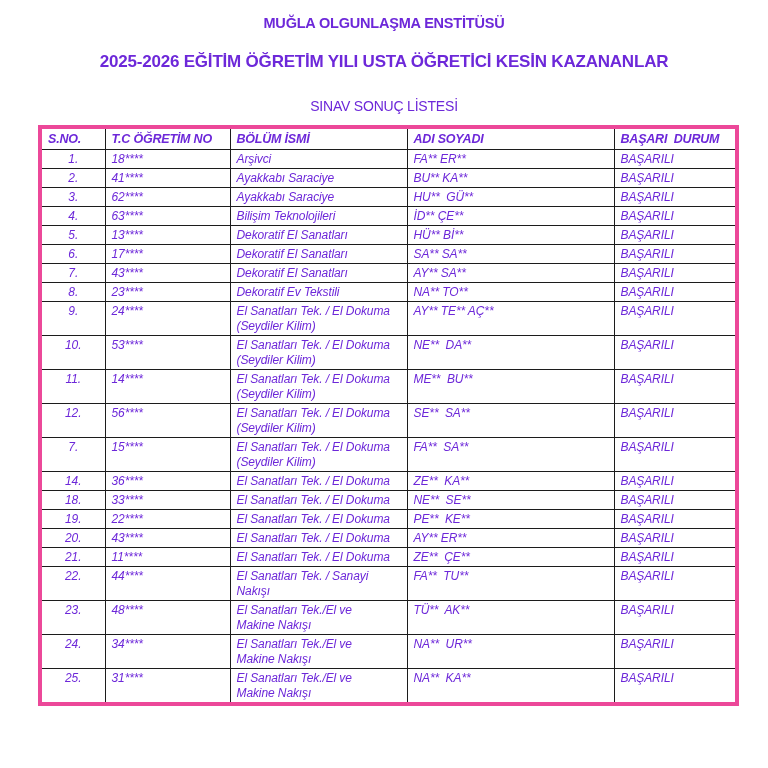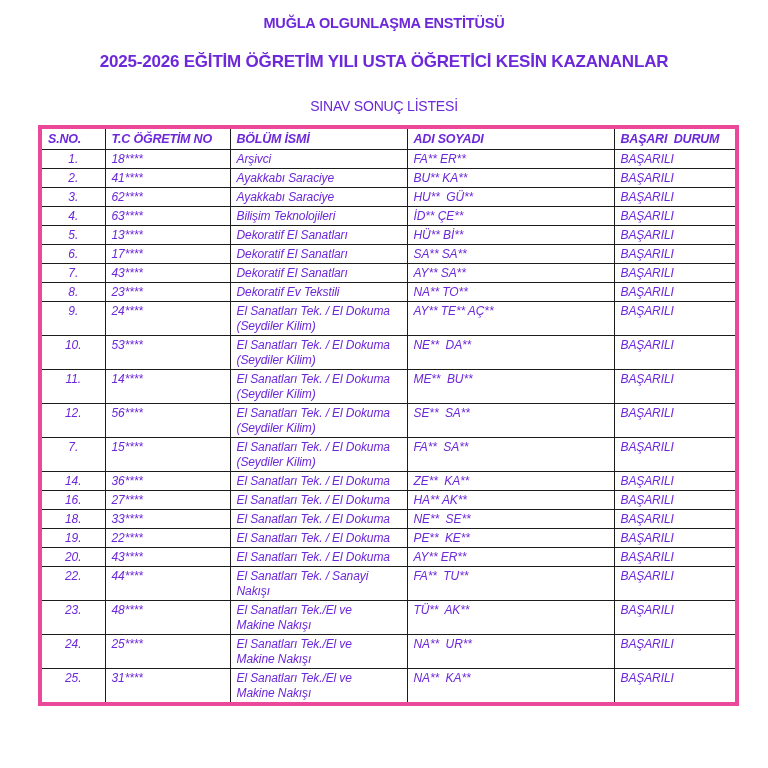--- a/index.html
+++ b/index.html
@@ -192,66 +192,66 @@
           <td class="col-durum">BAŞARILI</td>
         </tr>
         <tr>
           <td class="col-no">14.</td>
           <td class="col-id">36****</td>
           <td class="col-bolum">El Sanatları Tek. / El Dokuma</td>
           <td class="col-adi">ZE**  KA**</td>
           <td class="col-durum">BAŞARILI</td>
         </tr>
         <tr>
-          <td class="col-no">16.</td>
-          <td class="col-id">27****</td>
-          <td class="col-bolum">El Sanatları Tek. / El Dokuma</td>
-          <td class="col-adi">HA** AK**</td>
-          <td class="col-durum">BAŞARILI</td>
-        </tr>
-        <tr>
           <td class="col-no">18.</td>
           <td class="col-id">33****</td>
           <td class="col-bolum">El Sanatları Tek. / El Dokuma</td>
           <td class="col-adi">NE**  SE**</td>
           <td class="col-durum">BAŞARILI</td>
         </tr>
         <tr>
           <td class="col-no">19.</td>
           <td class="col-id">22****</td>
           <td class="col-bolum">El Sanatları Tek. / El Dokuma</td>
           <td class="col-adi">PE**  KE**</td>
           <td class="col-durum">BAŞARILI</td>
         </tr>
         <tr>
           <td class="col-no">20.</td>
           <td class="col-id">43****</td>
           <td class="col-bolum">El Sanatları Tek. / El Dokuma</td>
           <td class="col-adi">AY** ER**</td>
+          <td class="col-durum">BAŞARILI</td>
+        </tr>
+        <tr>
+          <td class="col-no">21.</td>
+          <td class="col-id">11****</td>
+          <td class="col-bolum">El Sanatları Tek. / El Dokuma</td>
+          <td class="col-adi">ZE**  ÇE**</td>
           <td class="col-durum">BAŞARILI</td>
         </tr>
         <tr>
           <td class="col-no">22.</td>
           <td class="col-id">44****</td>
           <td class="col-bolum">El Sanatları Tek. / Sanayi
 Nakışı</td>
           <td class="col-adi">FA**  TU**</td>
           <td class="col-durum">BAŞARILI</td>
         </tr>
         <tr>
           <td class="col-no">23.</td>
           <td class="col-id">48****</td>
           <td class="col-bolum">El Sanatları Tek./El ve
 Makine Nakışı</td>
           <td class="col-adi">TÜ**  AK**</td>
           <td class="col-durum">BAŞARILI</td>
         </tr>
         <tr>
           <td class="col-no">24.</td>
-          <td class="col-id">25****</td>
+          <td class="col-id">34****</td>
           <td class="col-bolum">El Sanatları Tek./El ve
 Makine Nakışı</td>
           <td class="col-adi">NA**  UR**</td>
           <td class="col-durum">BAŞARILI</td>
         </tr>
         <tr>
           <td class="col-no">25.</td>
           <td class="col-id">31****</td>
           <td class="col-bolum">El Sanatları Tek./El ve
 Makine Nakışı</td>

